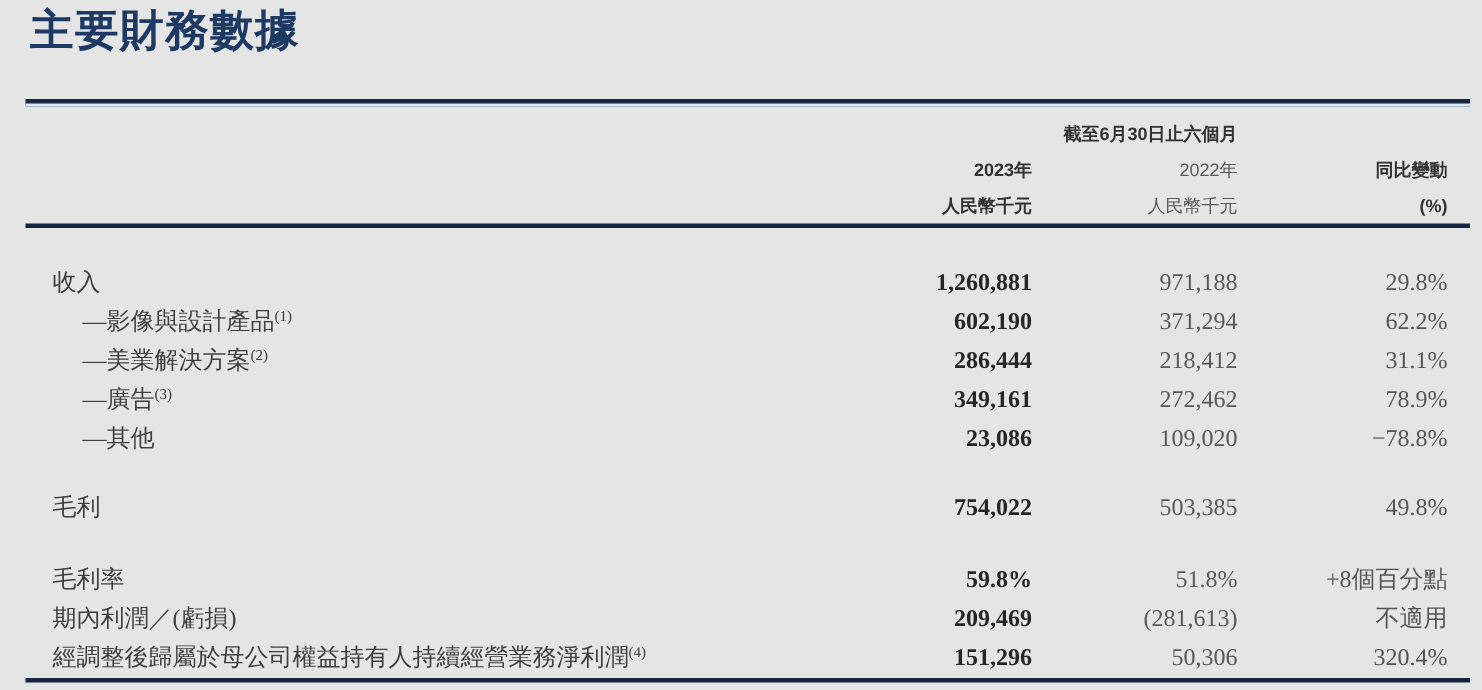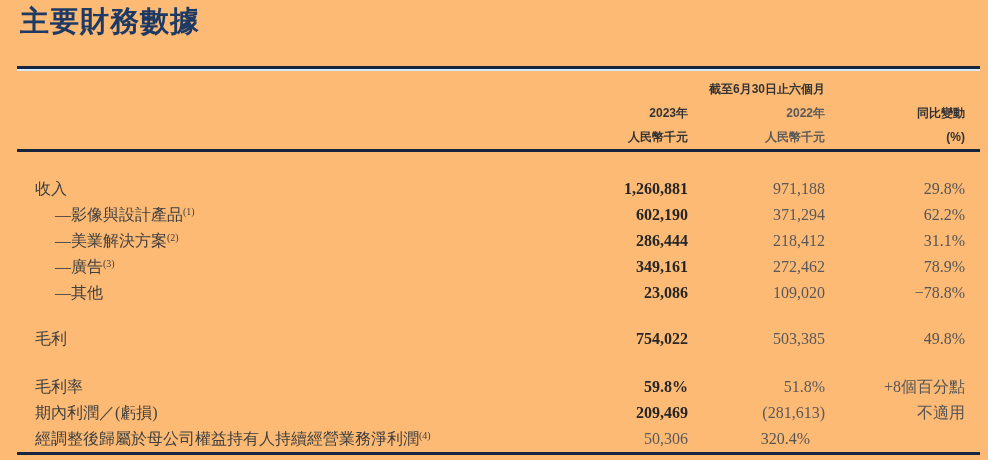--- a/index.html
+++ b/index.html
@@ -1,21 +1,21 @@
 <!DOCTYPE html>
 <html><head>
 <meta charset="utf-8">
 <style>
   html, body { margin: 0; padding: 0; background: #ffffff; }
   body {
     width: 988px; height: 460px; overflow: hidden;
     font-family: "Liberation Sans", "DejaVu Sans", sans-serif;
     -webkit-font-smoothing: antialiased;
   }
-  .page { position: relative; width: 988px; height: 460px; background: #fdba74; }
+  .page { position: relative; width: 988px; height: 460px; background: #e5e5e5; }
 
   
   .page-title {
     position: absolute; left: 20px; top: 4px; margin: 0;
     font-size: 29px; font-weight: 700; letter-spacing: 1px;
     color: #1e3a64; line-height: 34px;
   }
 
   
   .fin-table { position: absolute; left: 17px; top: 66px; width: 963px; }
@@ -31,21 +31,21 @@
   }
 
   
   .thead { padding-top: 6px; font-size: 12px; }
   .hrow { line-height: 24px; }
   .c { white-space: nowrap; }
   .period { grid-column: 2 / span 2; text-align: right; }
   .num { text-align: right; }
   .chg { text-align: right; padding-right: 15px; }
   .bold { font-weight: 700; color: #333333; }
-  .gray { font-weight: 700; color: #595959; }
+  .gray { font-weight: 400; color: #595959; }
 
   
   .tbody { padding-top: 24px; font-size: 16px; }
   .row { line-height: 26px; height: 26px; font-family: Liberation Serif, serif; }
   .lab { color: #3f3f3f; padding-left: 18px; white-space: nowrap; }
   .row.indent .lab { padding-left: 38px; }
   .v2023 { font-weight: 700; color: #262626; }
   .v2022 { font-weight: 400; color: #595959; }
   .vchg  { font-weight: 400; color: #555555; }
   sup { font-size: 10px; line-height: 0; vertical-align: 5px; letter-spacing: 0; }
@@ -127,20 +127,21 @@
           <div class="c chg vchg">+8個百分點</div>
         </div>
         <div class="row">
           <div class="c lab">期內利潤／(虧損)</div>
           <div class="c num v2023">209,469</div>
           <div class="c num v2022">(281,613)</div>
           <div class="c chg vchg">不適用</div>
         </div>
         <div class="row">
           <div class="c lab">經調整後歸屬於母公司權益持有人持續經營業務淨利潤<sup>(4)</sup></div>
+          <div class="c num v2023">151,296</div>
           <div class="c num v2022">50,306</div>
           <div class="c chg vchg">320.4%</div>
         </div>
       </div>
 
     <div class="rule"></div>
 
   </div>
 </div>
 

